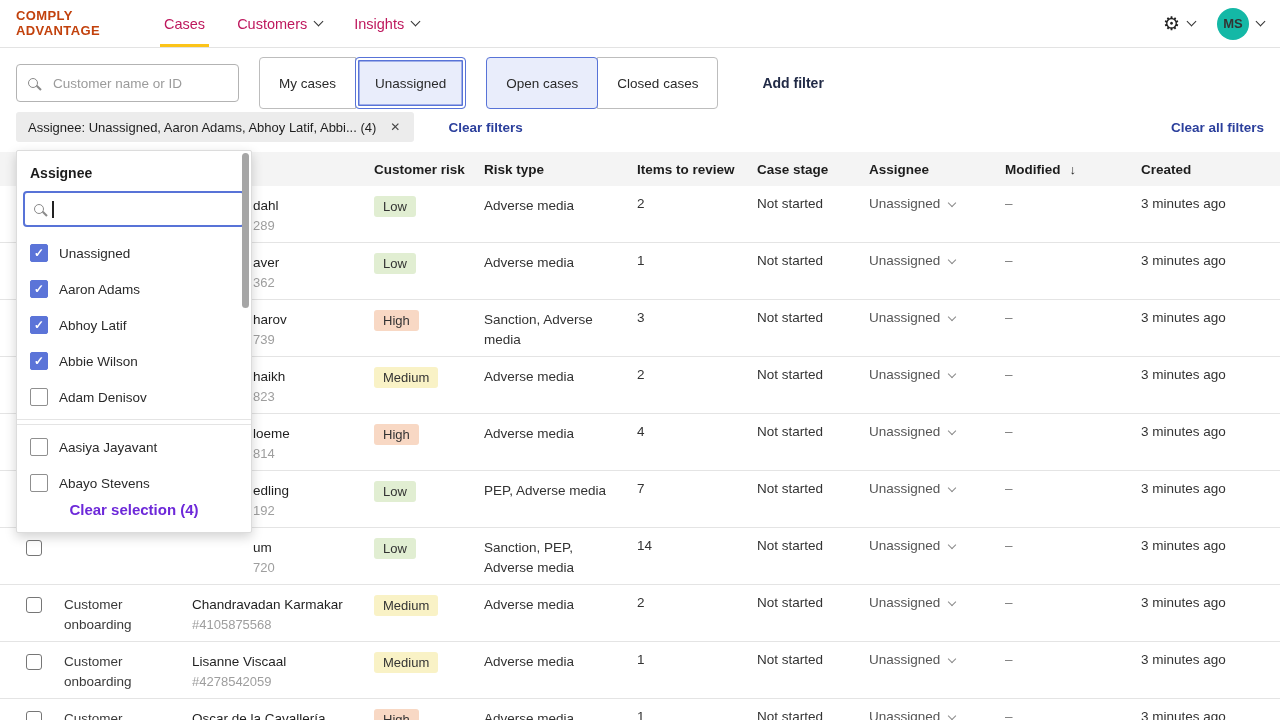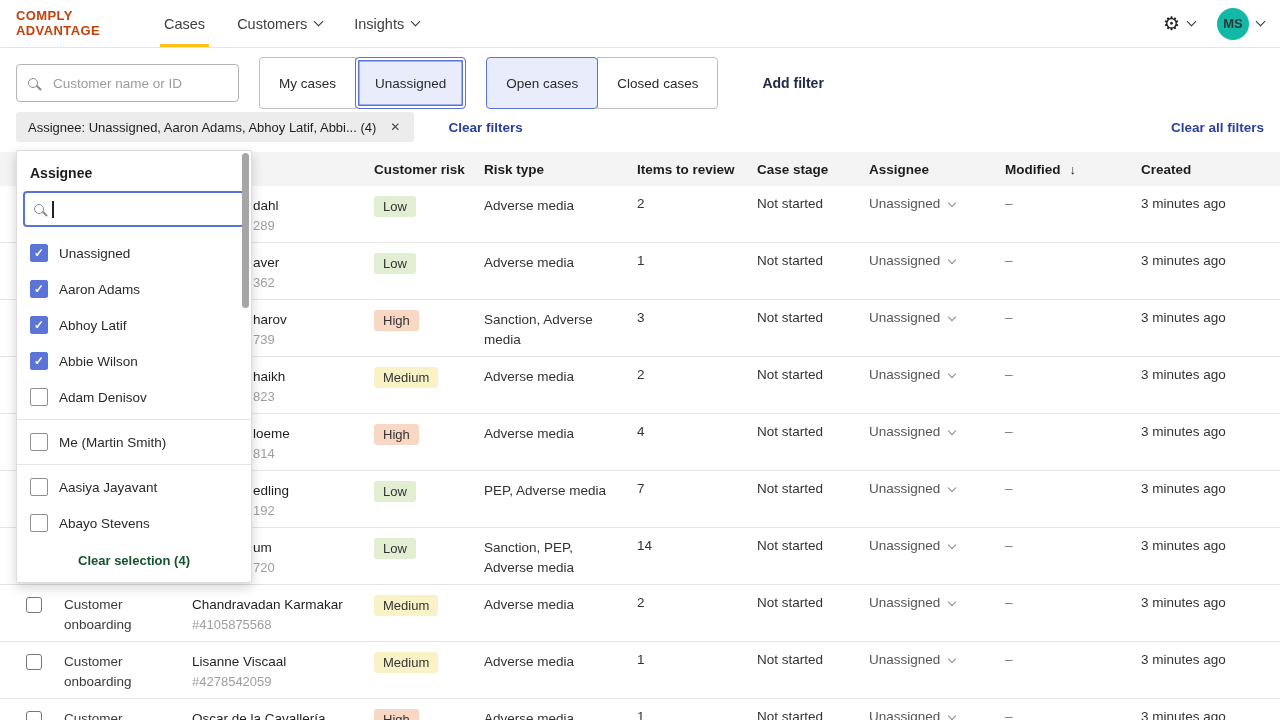--- a/index.html
+++ b/index.html
@@ -4,21 +4,21 @@
 <style>
   * { margin:0; padding:0; box-sizing:border-box; }
   html,body { background:#fff; }
   body { font-family:"Liberation Sans", sans-serif; color:#212121; }
   .app { position:relative; width:1280px; height:720px; overflow:hidden; background:#fff; }
 
   
   .navbar { display:flex; align-items:center; height:48px; border-bottom:1px solid #e3e3e3; padding:0 16px; background:#fff; }
   .logo { font-weight:800; font-size:13px; line-height:1.12; letter-spacing:.4px; color:#c2410c; cursor:pointer; }
   .nav { display:flex; height:100%; margin-left:48px; }
-  .nav-item { position:relative; display:flex; align-items:center; gap:8px; padding:0 16px; font-size:14.5px; color:#404040; cursor:pointer; }
+  .nav-item { position:relative; display:flex; align-items:center; gap:8px; padding:0 16px; font-size:14.5px; color:#be185d; cursor:pointer; }
   .nav-item.active { font-weight:400; }
   .nav-item.active::after { content:''; position:absolute; left:12px; right:12px; bottom:0; height:3px; background:#fcc419; }
   .chev { width:7px; height:7px; border-right:1.6px solid #333; border-bottom:1.6px solid #333; transform:rotate(45deg); margin-top:-4px; display:inline-block; }
   .chev-gray { border-color:#8a8a8a; width:6px; height:6px; }
   .nav-right { margin-left:auto; display:flex; align-items:center; gap:22px; }
   .gear-wrap,.avatar-wrap { display:flex; align-items:center; gap:8px; cursor:pointer; }
   .gear { font-size:19px; line-height:1; color:#222; }
   .avatar { width:32px; height:32px; border-radius:50%; background:#14b8a6; display:flex; align-items:center; justify-content:center; font-size:13px; font-weight:600; color:#333; }
 
   
@@ -70,21 +70,21 @@
   .panel { position:absolute; left:16px; top:150px; width:236px; background:#fff; border:1px solid #dcdcdc; border-radius:2px; box-shadow:0 4px 12px rgba(0,0,0,.18); z-index:20; padding:12px 0 14px; }
   .panel-title { font-size:14px; font-weight:700; padding:2px 13px 10px; color:#1b1b1b; }
   .panel-search { margin:0 6px 8px; display:flex; align-items:center; gap:8px; height:36px; border:2px solid #5873d7; border-radius:4px; padding:0 9px; background:#fff; }
   .caret { width:1.5px; height:17px; background:#222; animation:blink 1.1s steps(1) infinite; }
   @keyframes blink { 50% { opacity:0; } }
   .panel-search input { border:none; outline:none; flex:1; width:100%; font-family:inherit; font-size:13.5px; background:transparent; }
   .opt { display:flex; align-items:center; gap:11px; height:36px; padding:0 13px; cursor:pointer; font-size:13.5px; color:#2a2a2a; }
   .opt-cb { width:18px; height:18px; border:1.5px solid #8f8f8f; border-radius:2px; display:flex; align-items:center; justify-content:center; background:#fff; flex:0 0 auto; font-size:12px; line-height:1; }
   .opt-cb.checked { background:#5b74d8; border-color:#5b74d8; color:#fff; font-weight:700; }
   .opt-divider { height:1px; background:#e4e4e4; margin:4px 0; }
-  .clear-selection { margin-top:12px; text-align:center; font-weight:700; color:#14532d; font-size:13px; cursor:pointer; }
+  .clear-selection { text-align:center; font-weight:700; color:#6d28d9; font-size:15px; cursor:pointer; }
   .panel-scrollbar { position:absolute; top:2px; right:2px; width:7px; height:155px; background:#a6a6a6; border-radius:4px; cursor:pointer; }
 </style>
 </head>
 <body>
 
 <div class="app">
 
   <header class="navbar">
     <div class="logo">
       <div>COMPLY</div>
@@ -422,24 +422,20 @@
   </div>
         <div class="opt">
     <span class="opt-cb checked">✓</span>
     <span>Abbie Wilson</span>
   </div>
         <div class="opt">
     <span class="opt-cb"></span>
     <span>Adam Denisov</span>
   </div>
         <div class="opt-divider"></div>
-        <div class="opt">
-    <span class="opt-cb"></span>
-    <span>Me (Martin Smith)</span>
-  </div>
         <div class="opt-divider"></div>
         <div class="opt">
     <span class="opt-cb"></span>
     <span>Aasiya Jayavant</span>
   </div>
         <div class="opt">
     <span class="opt-cb"></span>
     <span>Abayo Stevens</span>
   </div>
       </div>

